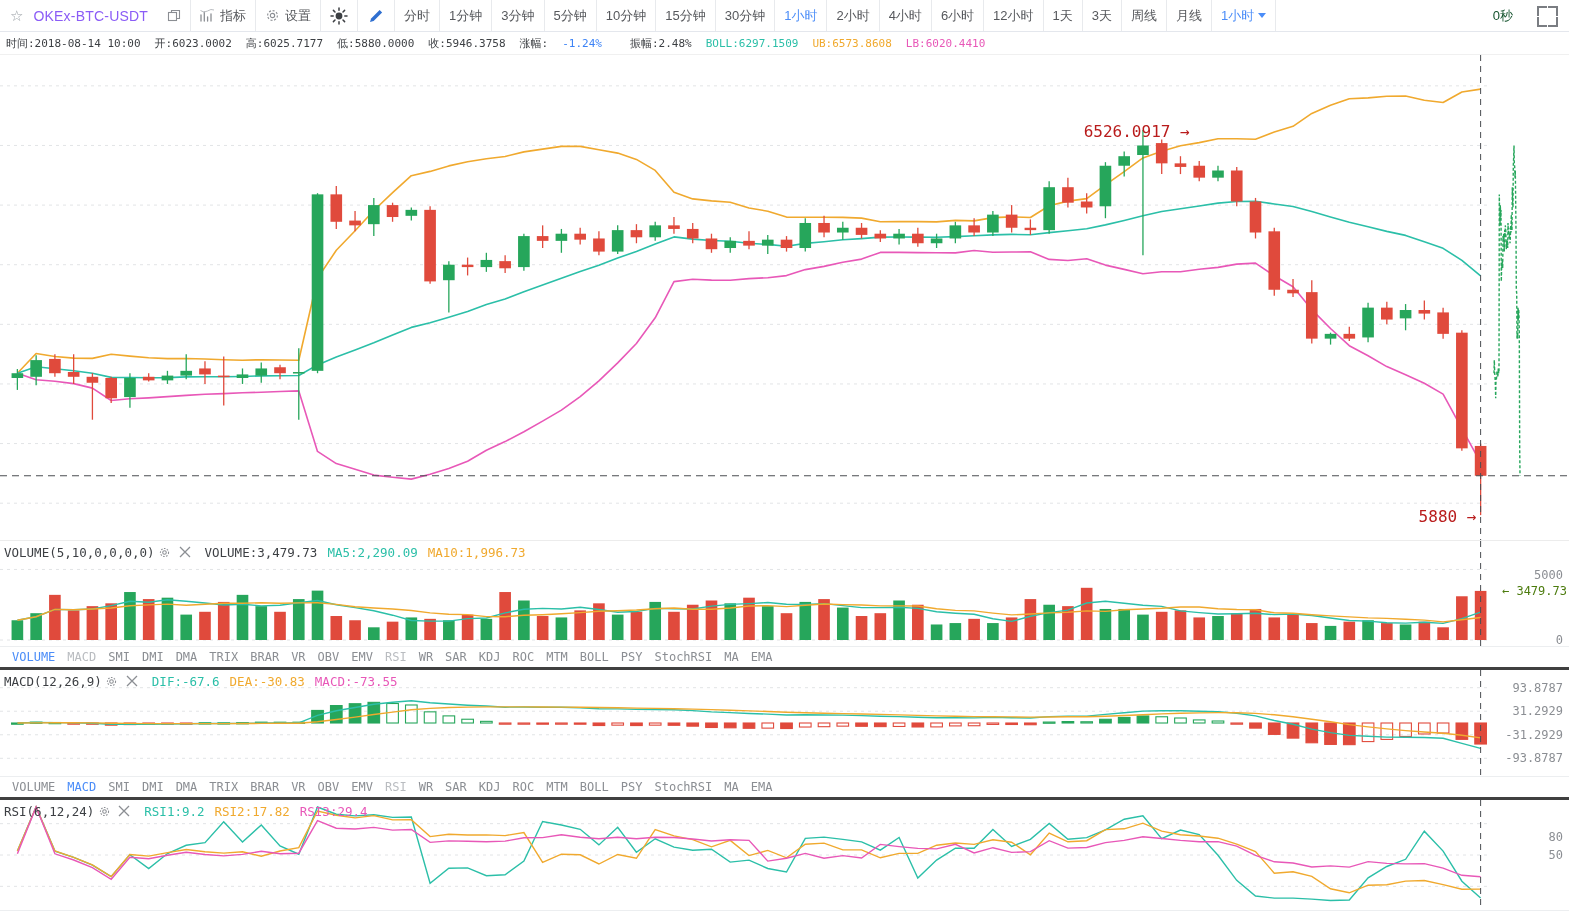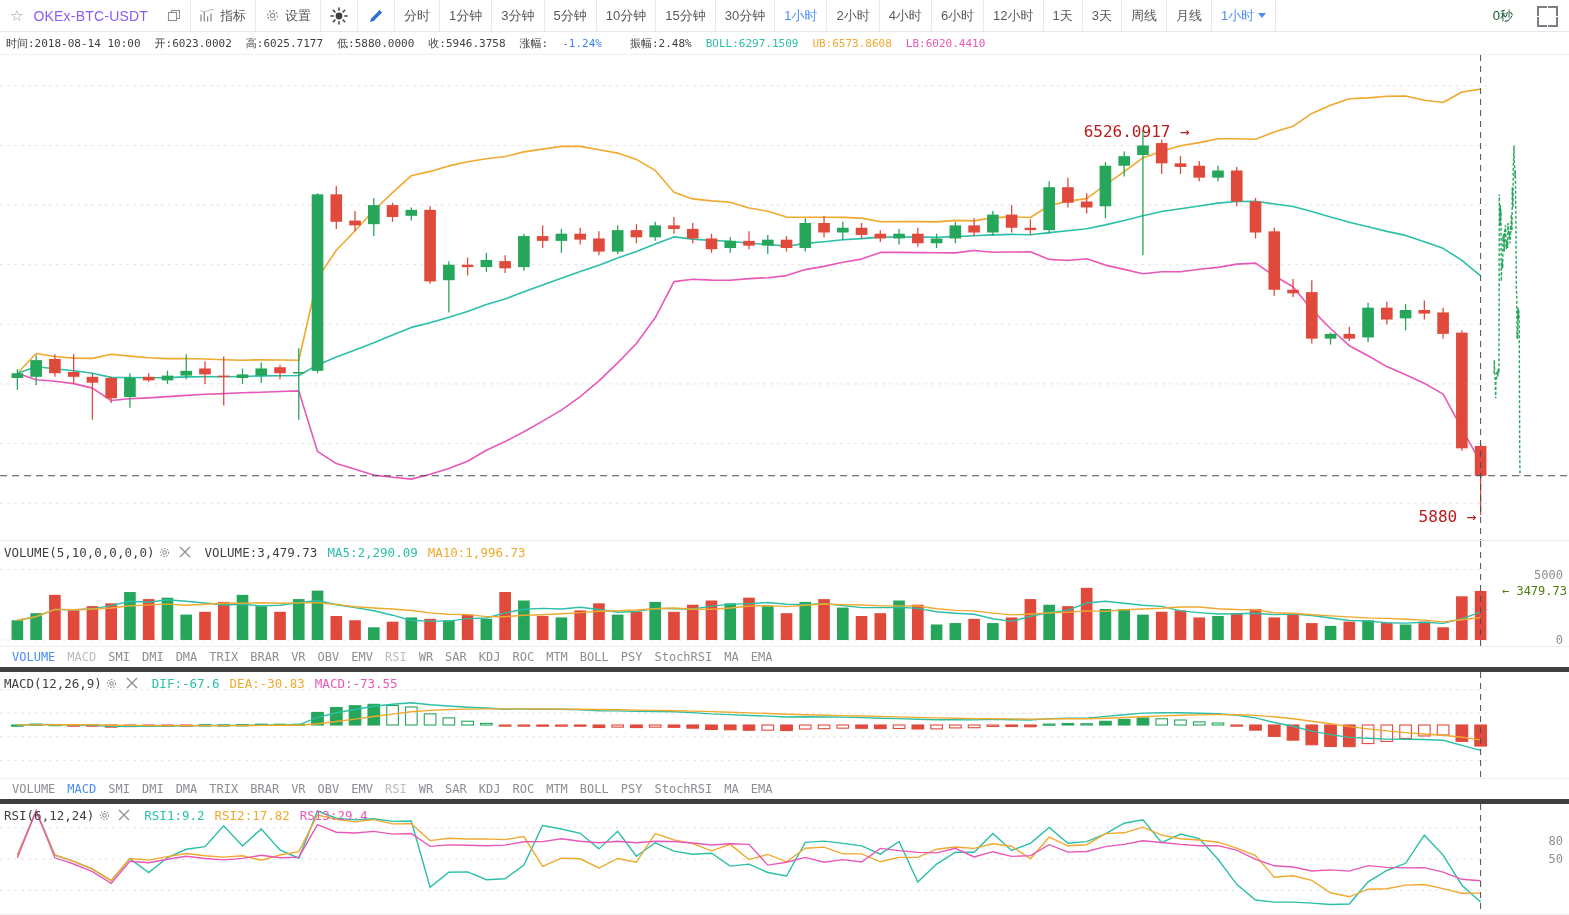--- a/index.html
+++ b/index.html
@@ -68,21 +68,21 @@
   .pnl-head .gear,.pnl-head .close{
     display:inline-flex;align-items:center;justify-content:center;
     width:16px;height:16px;margin:0 2px;cursor:pointer;color:#8b8e93;
   }
   .pnl-head .sep{width:10px;display:inline-block;}
   .c-teal{color:#2bbfa8;} .c-yellow{color:#f0a92e;} .c-pink{color:#e858b8;}
 
   
   .tabs{
     height:20px;display:flex;align-items:center;gap:0;
-    border-top:1px solid #eceef0;border-bottom:5px solid #404040;
+    border-top:1px solid #eceef0;border-bottom:3px solid #404040;
     background:#fff;padding-left:6px;font-size:12px;
   }
   .tabs .t{padding:0 6px;color:#8b8e93;cursor:pointer;white-space:nowrap;}
   .tabs .t.on{color:#4b8df8;}
   .tabs .t.dim{color:#b9bcc0;}
   svg{display:block;}
   .annot{position:absolute;font-size:16px;color:#b91c1c;white-space:nowrap;}
 </style>
 </head>
 <body>
@@ -641,20 +641,26 @@
         <rect x="1381.007341772152" y="53" width="11.630886075949368" height="16.40838176967395" fill="none" stroke="#e04a3c" stroke-width="1.1"></rect>
         <rect x="1399.766835443038" y="53" width="11.630886075949368" height="13.44207587638175" fill="none" stroke="#e04a3c" stroke-width="1.1"></rect>
         <rect x="1418.526329113924" y="53" width="11.630886075949368" height="10.977047550677817" fill="none" stroke="#e04a3c" stroke-width="1.1"></rect>
         <rect x="1437.28582278481" y="53" width="11.630886075949368" height="10.038872612540032" fill="none" stroke="#e04a3c" stroke-width="1.1"></rect>
         <rect x="1456.0453164556961" y="53" width="11.630886075949368" height="16.338883391654065" fill="#e04a3c" stroke="#e04a3c" stroke-width="1.1"></rect>
         <rect x="1474.8048101265822" y="53" width="11.630886075949368" height="21.02832306666987" fill="#e04a3c" stroke="#e04a3c" stroke-width="1.1"></rect>
         <path d="M17.4 53.0 L36.1 52.5 L54.9 52.6 L73.7 52.8 L92.4 53.3 L111.2 54.3 L129.9 54.2 L148.7 54.2 L167.5 54.0 L186.2 53.7 L205.0 53.5 L223.7 53.5 L242.5 53.4 L261.3 53.0 L280.0 53.0 L298.8 52.8 L317.5 45.4 L336.3 40.8 L355.1 37.5 L373.8 34.2 L392.6 32.3 L411.3 30.8 L430.1 32.8 L448.8 34.0 L467.6 35.2 L486.4 36.0 L505.1 37.2 L523.9 37.0 L542.6 37.2 L561.4 37.3 L580.2 37.7 L598.9 38.8 L617.7 38.9 L636.4 39.4 L655.2 39.5 L674.0 39.8 L692.7 40.6 L711.5 41.9 L730.2 42.6 L749.0 43.5 L767.8 44.1 L786.5 45.0 L805.3 44.7 L824.0 45.0 L842.8 45.1 L861.6 45.6 L880.3 46.2 L899.1 46.6 L917.8 47.3 L936.6 47.8 L955.4 47.7 L974.1 47.9 L992.9 47.4 L1011.6 47.7 L1030.4 48.0 L1049.2 46.6 L1067.9 46.1 L1086.7 46.1 L1105.4 44.4 L1124.2 42.7 L1142.9 41.1 L1161.7 40.8 L1180.5 40.7 L1199.2 41.3 L1218.0 41.6 L1236.7 43.3 L1255.5 45.9 L1274.3 50.5 L1293.0 54.3 L1311.8 59.1 L1330.5 62.6 L1349.3 65.4 L1368.1 66.2 L1386.8 67.1 L1405.6 67.3 L1424.3 67.5 L1443.1 68.3 L1461.9 73.4 L1480.6 78.4" fill="none" stroke="#2bbfa8" stroke-width="1.4"></path>
         <path d="M17.4 53.0 L36.1 52.9 L54.9 52.8 L73.7 52.8 L92.4 52.9 L111.2 53.2 L129.9 53.4 L148.7 53.6 L167.5 53.6 L186.2 53.6 L205.0 53.6 L223.7 53.6 L242.5 53.5 L261.3 53.4 L280.0 53.3 L298.8 53.2 L317.5 51.7 L336.3 49.5 L355.1 47.1 L373.8 44.5 L392.6 42.1 L411.3 39.8 L430.1 38.4 L448.8 37.5 L467.6 37.1 L486.4 36.9 L505.1 36.9 L523.9 36.9 L542.6 37.0 L561.4 37.1 L580.2 37.2 L598.9 37.5 L617.7 37.8 L636.4 38.1 L655.2 38.4 L674.0 38.7 L692.7 39.1 L711.5 39.6 L730.2 40.2 L749.0 40.9 L767.8 41.5 L786.5 42.2 L805.3 42.7 L824.0 43.2 L842.8 43.6 L861.6 44.0 L880.3 44.4 L899.1 44.9 L917.8 45.4 L936.6 45.9 L955.4 46.2 L974.1 46.6 L992.9 46.7 L1011.6 46.9 L1030.4 47.1 L1049.2 47.0 L1067.9 46.8 L1086.7 46.7 L1105.4 46.2 L1124.2 45.5 L1142.9 44.7 L1161.7 43.9 L1180.5 43.2 L1199.2 42.9 L1218.0 42.6 L1236.7 42.7 L1255.5 43.4 L1274.3 44.8 L1293.0 46.7 L1311.8 49.2 L1330.5 51.8 L1349.3 54.6 L1368.1 56.9 L1386.8 58.9 L1405.6 60.6 L1424.3 62.0 L1443.1 63.2 L1461.9 65.3 L1480.6 67.9" fill="none" stroke="#f0a92e" stroke-width="1.4"></path>
         <line x1="1480.620253164557" y1="0" x2="1480.620253164557" y2="106" stroke="#4a4d51" stroke-width="1" stroke-dasharray="6 5"></line>
       </svg>
+    <div class="axis" id="macd-axis">
+        <div class="axlab" style="top: 17.7016px;">93.8787</div>
+        <div class="axlab" style="top: 41.2339px;">31.2929</div>
+        <div class="axlab" style="top: 64.7661px;">-31.2929</div>
+        <div class="axlab" style="top: 88.2984px;">-93.8787</div>
+      </div>
   </div>
 
   <div class="tabs" id="tabs-macd">
       <span class="t">VOLUME</span>
       <span class="t on">MACD</span>
       <span class="t">SMI</span>
       <span class="t">DMI</span>
       <span class="t">DMA</span>
       <span class="t">TRIX</span>
       <span class="t">BRAR</span>

